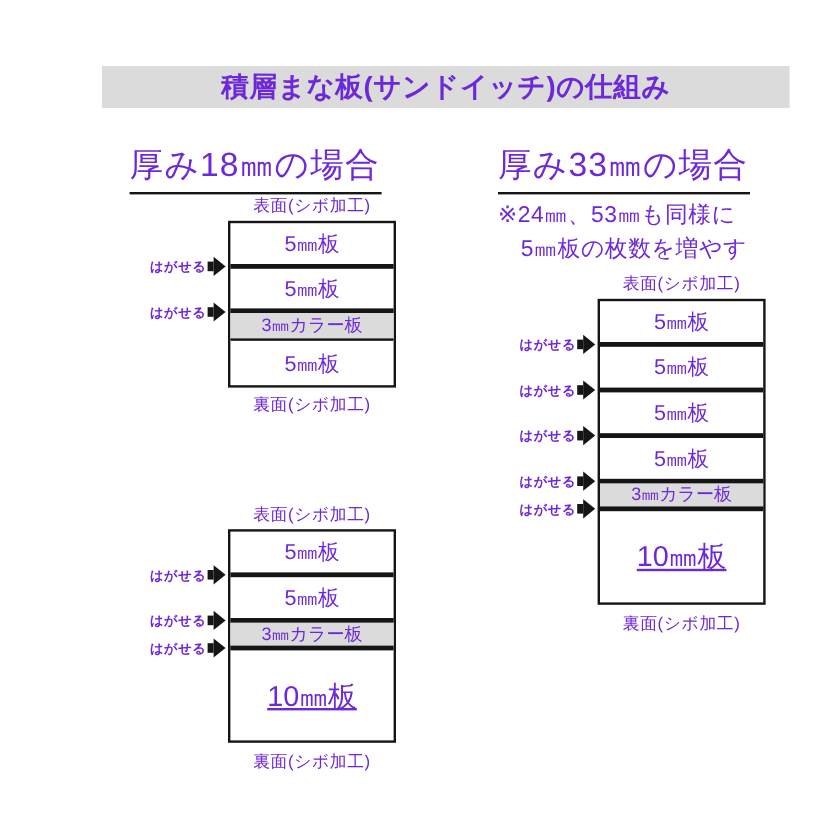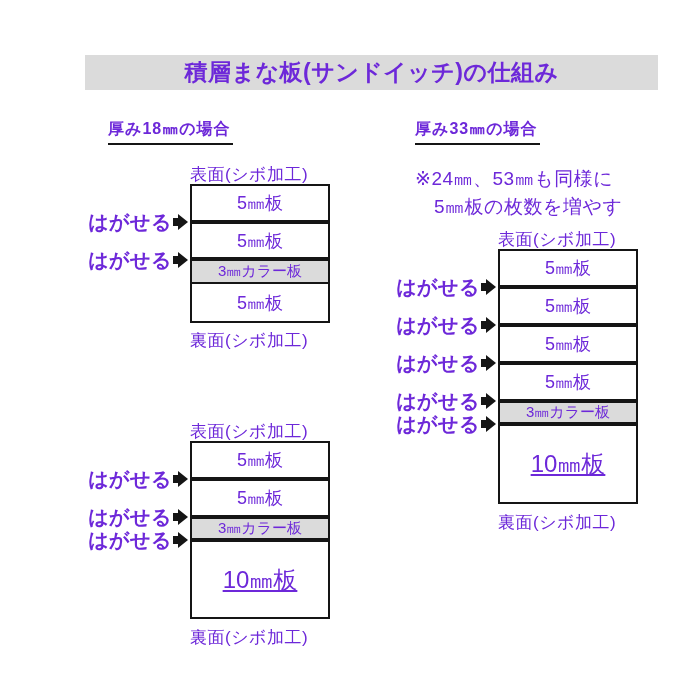--- a/index.html
+++ b/index.html
@@ -7,26 +7,26 @@
     position:relative;width:700px;height:700px;background:#ffffff;
     font-family:"Liberation Sans","DejaVu Sans",sans-serif;
     color:#6d28d9;overflow:hidden;margin-left:20px;
   }
   .banner{
     position:absolute;left:65px;top:55px;width:573px;height:35px;
     background:#dbdbdb;display:flex;align-items:center;justify-content:center;
   }
   .banner-title{font-size:23px;font-weight:bold;letter-spacing:.5px;}
   .dg-heading{
-    position:absolute;font-size:16px;font-weight:bold;letter-spacing:1px;
+    position:absolute;font-size:28px;font-weight:normal;letter-spacing:1px;
     border-bottom:2.5px solid #151515;padding:0 2px 3px 0;white-space:nowrap;
   }
   .note-line{position:absolute;font-size:19px;letter-spacing:.5px;white-space:nowrap;}
   .face-label{
-    position:absolute;width:140px;font-size:17px;
+    position:absolute;width:140px;text-align:center;font-size:14px;
     letter-spacing:.5px;white-space:nowrap;
   }
   .stack{
     position:absolute;width:140px;border:2px solid #151515;
     box-sizing:border-box;display:flex;flex-direction:column;background:#fff;
   }
   .layer{
     display:flex;align-items:center;justify-content:center;
     font-size:18px;white-space:nowrap;flex:0 0 auto;
   }
@@ -35,21 +35,21 @@
   .divider{flex:0 0 4px;background:#151515;}
   .color-layer{
     flex:0 0 19px;background:#dbdbdb;display:flex;align-items:center;
     justify-content:center;font-size:15px;white-space:nowrap;
   }
   .color-layer.thin-bottom{border-bottom:2px solid #151515;flex-basis:21px;}
   .peel{
     position:absolute;width:90px;height:20px;display:flex;align-items:center;
     justify-content:flex-end;
   }
-  .peel-text{font-size:20px;font-weight:bold;white-space:nowrap;letter-spacing:.5px;}
+  .peel-text{font-size:11px;font-weight:bold;white-space:nowrap;letter-spacing:.5px;}
   .arrow{display:flex;align-items:center;margin-left:1px;}
   .arrow .stem{width:5px;height:8px;background:#151515;}
   .arrow .head{
     width:0;height:0;border-top:8px solid transparent;
     border-bottom:8px solid transparent;border-left:10px solid #151515;
   }
 </style>
 </head>
 <body>
 

